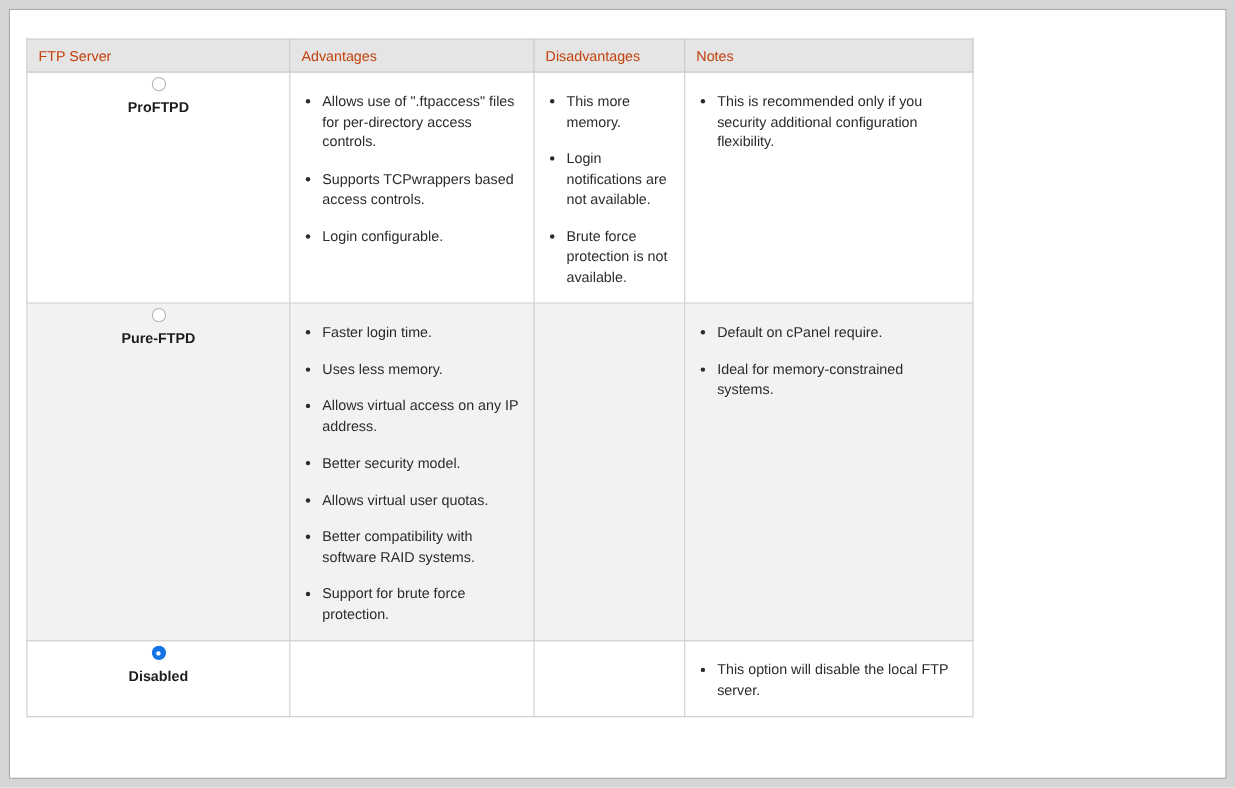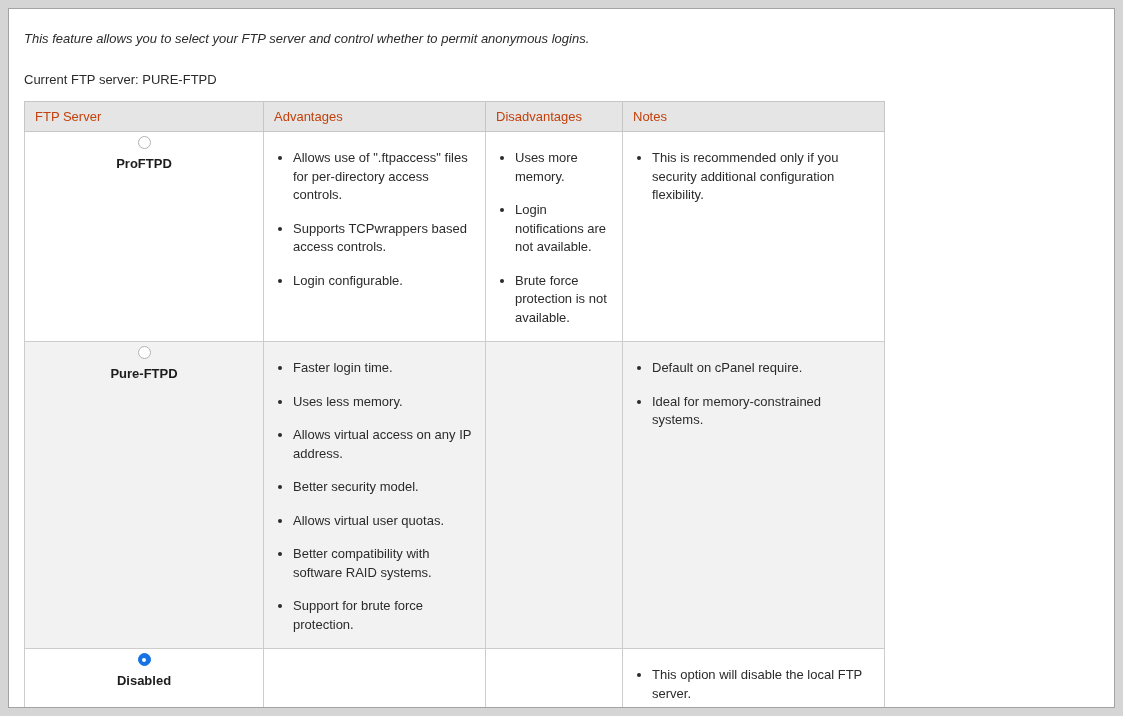--- a/index.html
+++ b/index.html
@@ -101,22 +101,20 @@
     margin-bottom: 15px;
     line-height: 18.5px;
     padding-right: 2px;
   }
   ul.cell-list li:last-child { margin-bottom: 0; }
 </style>
 </head>
 <body>
 
 <div class="panel">
-  <div class="page-desc">This feature allows you to select your FTP server and control whether to permit anonymous logins.</div>
-  <div class="current-server"><span>Current FTP server:</span> <span>PURE-FTPD</span></div>
 
   <table class="ftp-table">
     <colgroup>
       <col style="width:239px">
         <col style="width:222px">
         <col style="width:137px">
         <col style="width:262px">
     </colgroup>
     <thead>
       <tr id="header-row">
@@ -131,21 +129,21 @@
           <td class="server-cell"><span class="radio" role="radio" aria-checked="false"></span><div class="server-name">ProFTPD</div></td>
           <td>
             <ul class="cell-list">
               <li>Allows use of ".ftpaccess" files for per-directory access controls.</li>
               <li>Supports TCPwrappers based access controls.</li>
               <li>Login configurable.</li>
             </ul>
           </td>
           <td>
             <ul class="cell-list">
-              <li>Uses more memory.</li>
+              <li>This more memory.</li>
               <li>Login notifications are not available.</li>
               <li>Brute force protection is not available.</li>
             </ul>
           </td>
           <td>
             <ul class="cell-list">
               <li>This is recommended only if you security additional configuration flexibility.</li>
             </ul>
           </td>
         </tr>

